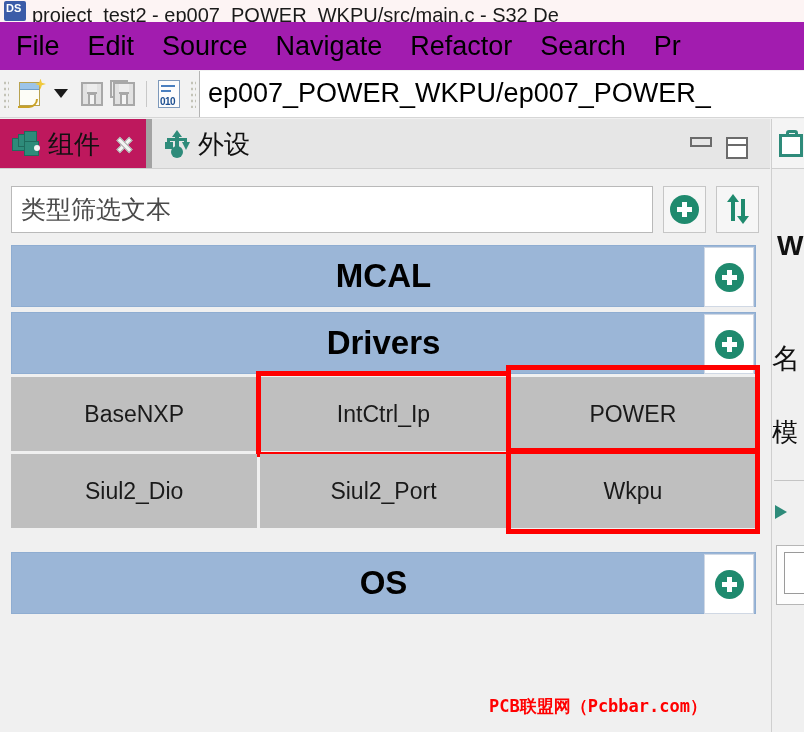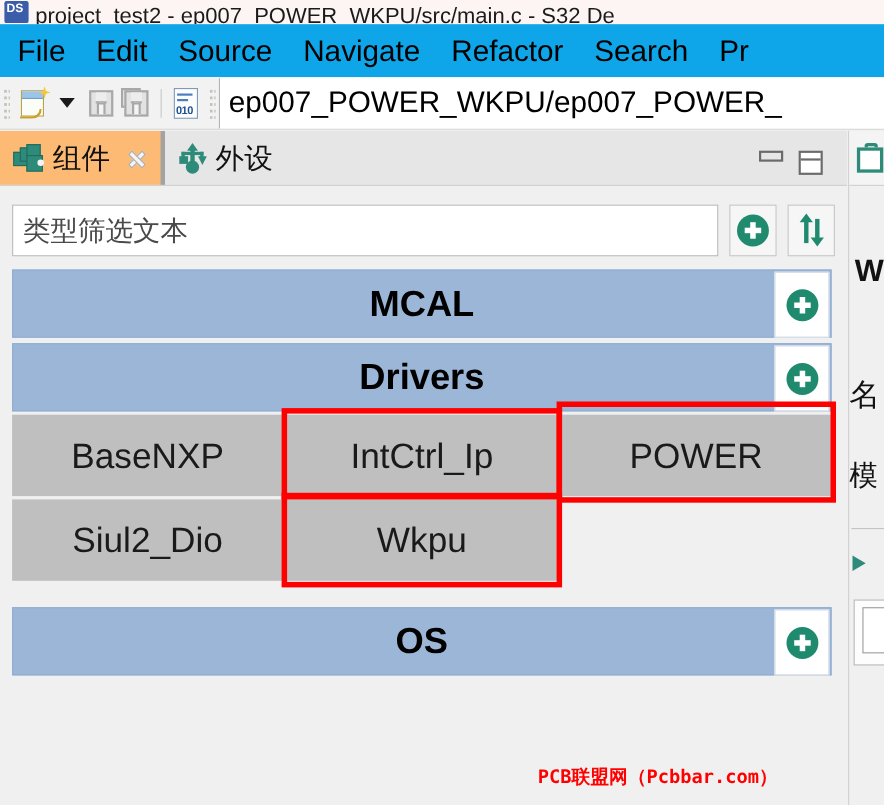--- a/index.html
+++ b/index.html
@@ -34,21 +34,21 @@
   }
   .titlebar-text {
     font-size: 20px; color: #1a1a1a; white-space: nowrap;
     margin-left: 6px; line-height: 20px;
     position: relative; top: 3px;
   }
 
   
   .menubar {
     position: absolute; left: 0; top: 22px; width: 804px; height: 48px;
-    background: #0ea5e9;
+    background: #a21caf;
     display: flex; align-items: center;
     overflow: hidden;
   }
   .menu-item {
     font-size: 27px; color: #000; white-space: nowrap;
     padding: 0 14px; line-height: 30px; cursor: default;
   }
   .menu-item:first-child { padding-left: 16px; }
 
   
@@ -145,21 +145,21 @@
   }
   .tabrow {
     position: absolute; left: 0; top: 0; width: 770px; height: 50px;
     background: #e6e6e6; border-bottom: 1px solid #cfcfcf;
     display: flex; align-items: stretch;
   }
   .tab {
     display: flex; align-items: center; gap: 8px;
     padding: 0 12px; white-space: nowrap;
   }
-  .tab.active { background: #fdba74; border-right: 4px solid #a3a3a3; }
+  .tab.active { background: #be185d; border-right: 6px solid #a3a3a3; }
   .tab-label { font-size: 26px; color: #111; line-height: 28px; }
   .tab-close {
     width: 20px; height: 20px; position: relative; margin-left: 6px;
   }
   .tab-close::before, .tab-close::after {
     content: ""; position: absolute; left: 50%; top: 2px;
     width: 3px; height: 16px; background: #f4f4f4;
     border: 1px solid #a9a9a9; margin-left: -2px;
   }
   .tab-close::before { transform: rotate(45deg); }
@@ -291,21 +291,21 @@
     background: #ffffff; border: 1px solid #d0d8e4;
     display: flex; align-items: center; justify-content: center;
   }
   .tiles {
     display: flex; flex-wrap: wrap; gap: 3px; margin-top: 3px;
   }
   .tile {
     width: calc((100% - 6px) / 3);
     height: 74px; background: #bfbfbf;
     display: flex; align-items: center; justify-content: center;
-    font-size: 32px; color: #1a1a1a; position: relative;
+    font-size: 23px; color: #1a1a1a; position: relative;
   }
   .tile.hl::after {
     content: ""; position: absolute; left: -4px; top: -6px;
     right: -4px; bottom: -6px; border: 5px solid #f00;
     pointer-events: none;
   }
   .tile.hl.tall::after { top: -12px; bottom: -6px; }
 
   
   .rightpanel {
@@ -479,20 +479,21 @@
           <span class="group-title">Drivers</span>
           <div class="group-add">
             <div class="plus-circle"></div>
           </div>
         </div>
         <div class="tiles">
           <div class="tile">BaseNXP</div>
           <div class="tile hl">IntCtrl_Ip</div>
           <div class="tile hl tall">POWER</div>
           <div class="tile">Siul2_Dio</div>
+          <div class="tile">Siul2_Port</div>
           <div class="tile hl">Wkpu</div>
         </div>
       </div>
 
       <div class="group" style="margin-top:24px;">
         <div class="group-header">
           <span class="group-title">OS</span>
           <div class="group-add">
             <div class="plus-circle"></div>
           </div>

